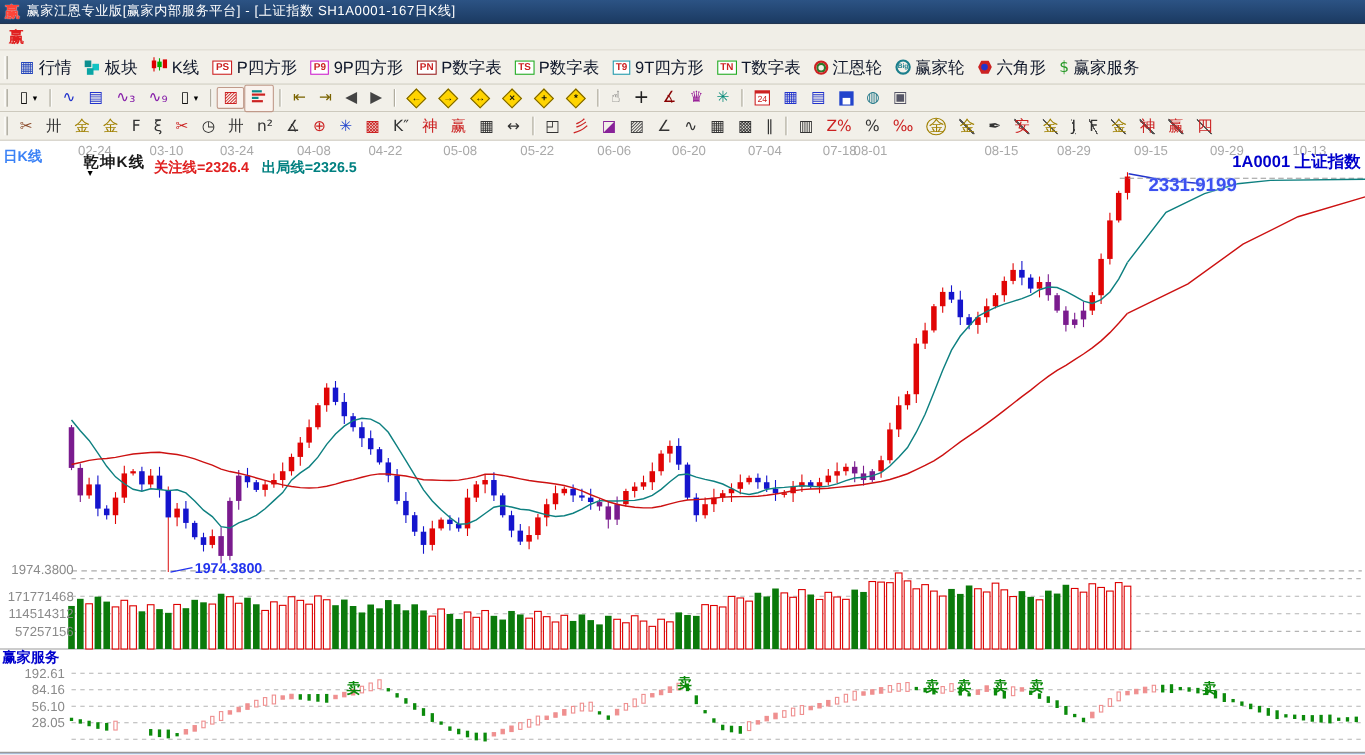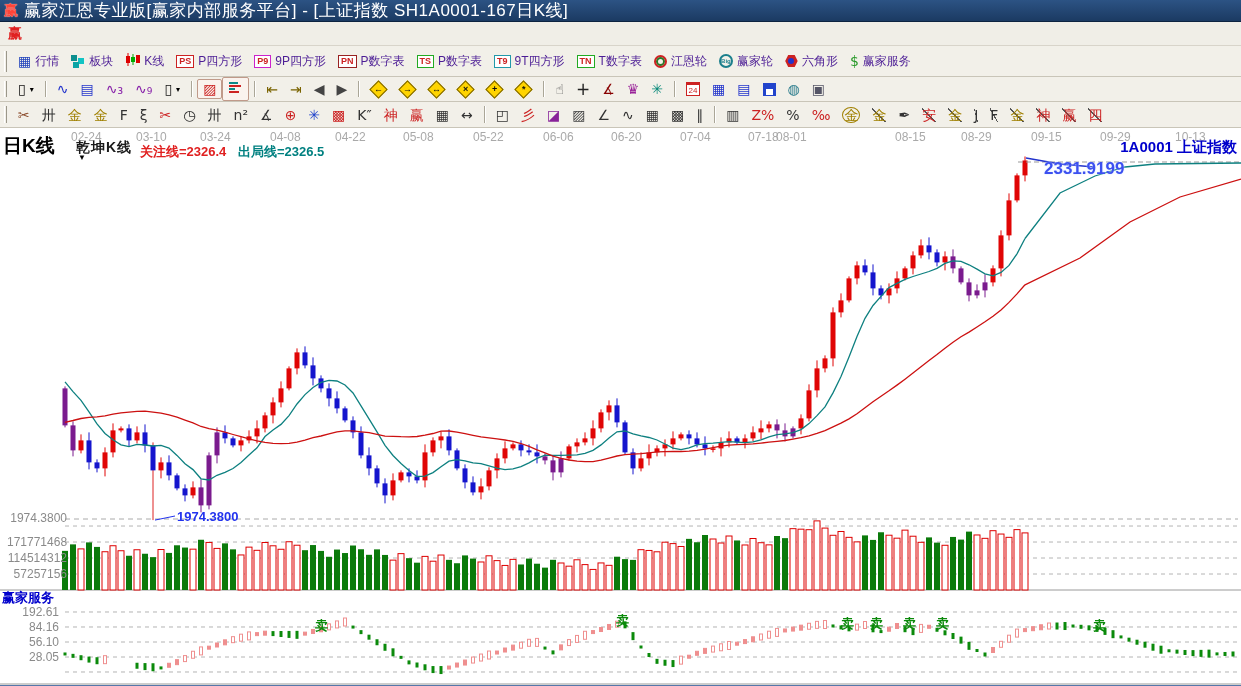--- a/index.html
+++ b/index.html
@@ -1,32 +1,32 @@
 <!DOCTYPE html>
 <html><head>
 <meta charset="utf-8">
 <style>
   *{margin:0;padding:0;box-sizing:border-box;}
   html,body{width:1241px;height:686px;overflow:hidden;}
   body{font-family:"Liberation Sans","DejaVu Sans",sans-serif;background:#fff;position:relative;}
   
   .titlebar{height:22px;background:linear-gradient(to bottom,#2c5384,#1b3a62);display:flex;align-items:center;padding:0 4px;border-bottom:1px solid #0d2340;}
   .titlebar .logo{color:#ff4438;font-weight:bold;font-size:14px;margin-right:6px;text-shadow:0 0 1px #fff;}
-  .titlebar .ttext{color:#fff;font-size:17px;letter-spacing:.5px;white-space:nowrap;}
+  .titlebar .ttext{color:#fff;font-size:12px;letter-spacing:.5px;white-space:nowrap;}
   
   .menubar{height:24px;background:#f0eee7;display:flex;align-items:center;padding:0 6px;border-bottom:1px solid #d8d4ca;}
   .menubar .logo{color:#e02020;font-weight:bold;font-size:14px;margin:0 8px 0 2px;}
   .menu-item{font-size:13px;color:#111;padding:2px 9px;cursor:default;}
   
   .tb{background:#f2f0e9;display:flex;align-items:center;border-bottom:1px solid #c9c5b8;padding:0 2px;}
   .tb1{height:31px;}.tb2{height:25px;}.tb3{height:26px;}
   .grip{width:3px;height:70%;border-left:1px solid #fff;border-right:1px solid #9b978a;margin:0 5px 0 2px;}
   .sep{width:1px;height:70%;background:#aaa697;box-shadow:1px 0 0 #fff;margin:0 5px;}
   .tbtn{display:flex;align-items:center;gap:4px;padding:2px 5px;border:1px solid transparent;border-radius:2px;cursor:default;}
-  .tbtn .lbl{font-size:12px;color:#4c1d95;white-space:nowrap;}
+  .tbtn .lbl{font-size:15px;color:#0f172a;white-space:nowrap;}
   .tbtn.pressed{border:1px solid #c09a8a;background:#faf3ee;}
   .glyph{font-size:14px;line-height:14px;font-family:"DejaVu Sans","Liberation Sans",sans-serif;}
   .slash{background:linear-gradient(to top right,transparent 44%,#555 44%,#555 52%,transparent 52%);}
   .circ{border:1px solid #a08000;border-radius:50%;padding:0 1px;}
   .badge{font-size:9px;font-weight:bold;color:#cc2222;border:1px solid;padding:0 2px;line-height:11px;background:#fff;}
   .dmd{width:13px;height:13px;background:#ffd400;border:1px solid #7a6300;transform:rotate(45deg);display:flex;align-items:center;justify-content:center;margin:0 2px;}
   .dmd span{transform:rotate(-45deg);font-size:9px;line-height:9px;color:#111;font-weight:bold;}
   .wheel{width:13px;height:13px;border-radius:50%;border:2px solid #c22;box-shadow:inset 0 0 0 2px #2a7a2a;}
   .bigwheel{width:14px;height:14px;border-radius:50%;border:2px solid #1b7f8c;color:#1b7f8c;font-size:6px;display:flex;align-items:center;justify-content:center;font-weight:bold;}
   .hexa{width:13px;height:13px;background:#cc2222;clip-path:polygon(25% 3%,75% 3%,98% 50%,75% 97%,25% 97%,2% 50%);display:flex;align-items:center;justify-content:center;}
@@ -38,21 +38,21 @@
   .blocks i:nth-child(3){left:2px;top:8px;background:#0aa5a5;}
   .cal{width:14px;height:14px;border:1px solid #cc2222;font-size:8px;color:#cc2222;display:flex;align-items:center;justify-content:center;background:#fff;border-top:3px solid #cc2222;}
   .floppy{width:13px;height:13px;background:#2244cc;position:relative;}
   .floppy:after{content:"";position:absolute;left:3px;top:6px;width:7px;height:6px;background:#fff;}
   
   .chart-wrap{position:absolute;left:0;top:128px;width:1241px;height:558px;background:#fff;}
   .chart-wrap svg{position:absolute;left:0;top:0;}
   .abs{position:absolute;white-space:nowrap;}
   .date-lbl{position:absolute;top:2px;font-size:12px;color:#a9a9a9;}
   .axis-lbl{position:absolute;font-size:12px;color:#8a8a8a;text-align:right;width:60px;left:7px;}
-  .lbl-kline{left:3px;top:5px;color:#000000;font-weight:bold;font-size:19px;}
+  .lbl-kline{left:3px;top:5px;color:#3b82f6;font-weight:bold;font-size:13px;}
   .lbl-energy{left:2px;top:461px;color:#0000cc;font-weight:bold;font-size:13px;}
   .qiankun{left:76px;top:11px;color:#1a1a1a;font-weight:bold;font-size:14px;letter-spacing:1px;}
   .caret{left:78px;top:25px;font-size:8px;color:#000;}
   .lines-info{left:140px;top:15px;font-size:13px;font-weight:bold;}
   .lines-info .watch{color:#e02020;}
   .lines-info .exit{color:#008080;margin-left:8px;}
   .sym{right:4px;top:10px;color:#0000cc;font-weight:bold;font-size:15px;}
   .lastpx{left:1044px;top:31px;color:#3c50f0;font-size:17px;font-weight:bold;text-shadow:0 0 2px #cfe0ff;}
   .lowlbl{left:177px;top:381px;color:#2233ee;font-size:13px;font-weight:bold;}
   .selllbl{position:absolute;color:#0b8a0b;font-weight:bold;font-size:13px;}

